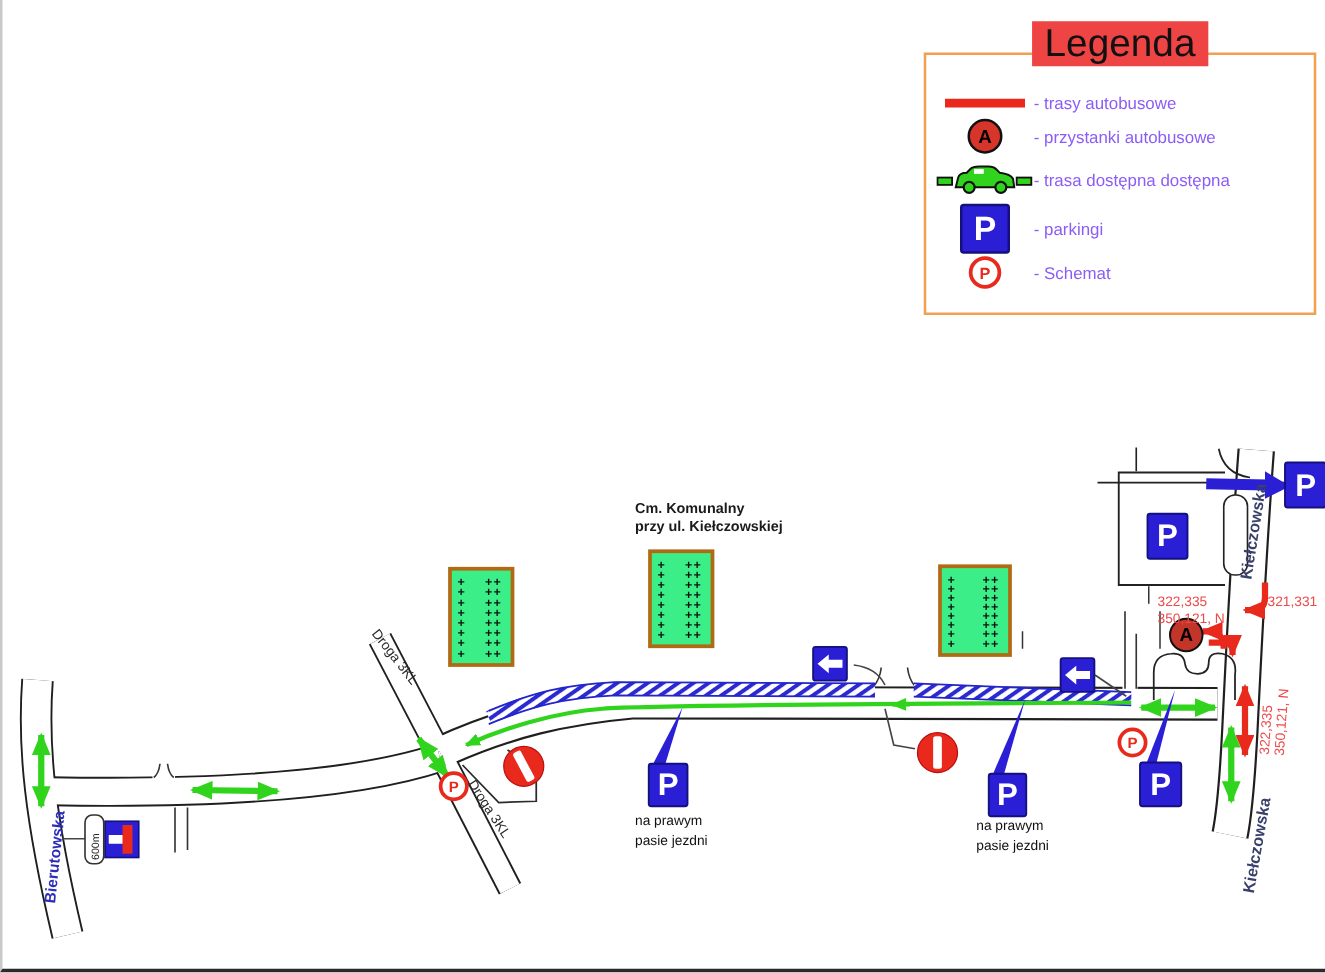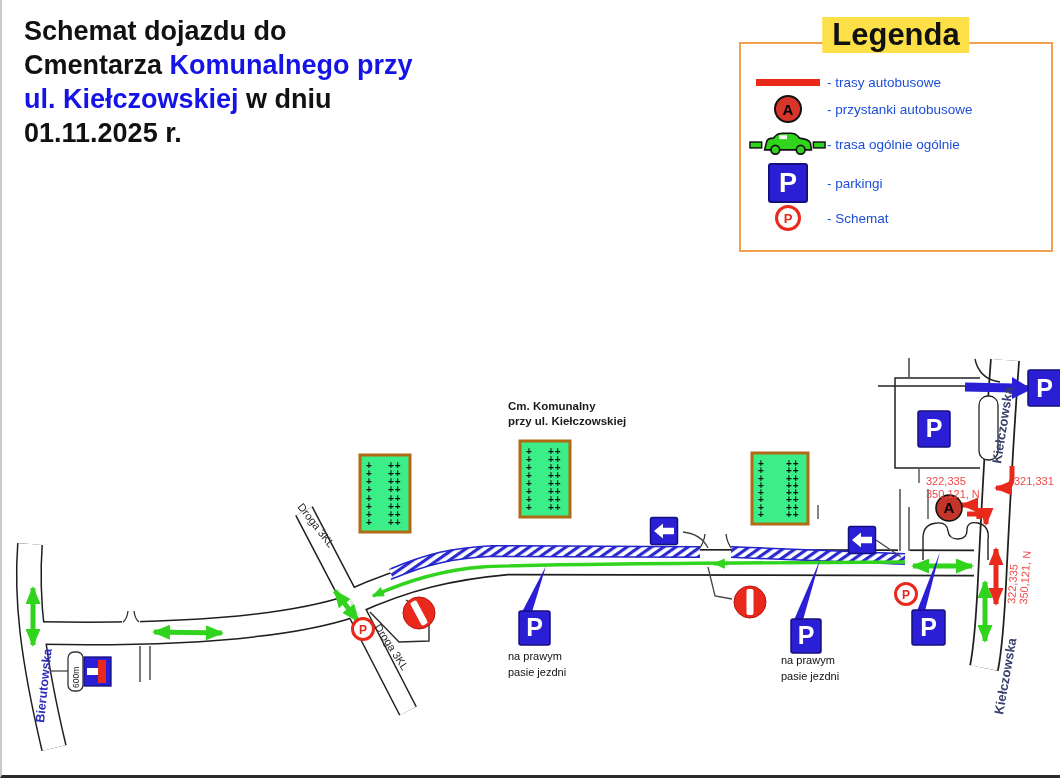--- a/index.html
+++ b/index.html
@@ -7,24 +7,24 @@
         box-sizing:border-box;border-left:2px solid #c9c9c9;border-bottom:3px solid #2a2a2a;
         font-family:"Liberation Sans",sans-serif;}
   
   .title{position:absolute;left:22px;top:14px;width:398px;font-weight:bold;
          font-size:27px;line-height:34px;color:#111;white-space:pre-wrap;}
   .title .blue{color:#1414e6;}
   
   .legend{position:absolute;left:737px;top:42px;width:310px;height:206px;
           border:2px solid #f0a050;background:#fff;}
   .legend-title{position:absolute;top:-27px;left:50%;transform:translateX(-50%);
-          background:#fde047;padding:0 10px;font-size:31px;font-weight:bold;color:#111;white-space:nowrap;}
+          background:#ef4444;padding:0 10px;font-size:31px;font-weight:normal;color:#111;white-space:nowrap;}
   .lr{position:absolute;left:8px;right:4px;display:flex;align-items:center;}
   .lr .ic{width:78px;display:flex;justify-content:center;align-items:center;flex:0 0 78px;}
-  .lr .lab{font-size:13.5px;color:#1d4ed8;}
+  .lr .lab{font-size:13.5px;color:#8b5cf6;}
   .lr1{top:26px;height:24px}.lr2{top:52px;height:26px}.lr3{top:86px;height:28px}
   .lr4{top:120px;height:38px}.lr5{top:162px;height:24px}
   .icon-busline{width:64px;height:7px;background:#e8291c;}
   .icon-busstop{width:24px;height:24px;border-radius:50%;background:#d8352a;border:2px solid #111;
           color:#000;font-weight:bold;font-size:15px;display:flex;align-items:center;justify-content:center;}
   .icon-parking{width:36px;height:36px;background:#2a1fd4;border:2px solid #14107e;border-radius:3px;
           color:#fff;font-weight:bold;font-size:27px;display:flex;align-items:center;justify-content:center;}
   .icon-police{width:20px;height:20px;border-radius:50%;background:#fff;border:3px solid #e8291c;
           color:#e8291c;font-weight:bold;font-size:13px;display:flex;align-items:center;justify-content:center;}
   
@@ -39,21 +39,20 @@
   .sign-p-text{fill:#fff;font-size:25px;font-weight:bold;text-anchor:middle;}
   .police-text{fill:#e8291c;font-size:12px;font-weight:bold;text-anchor:middle;}
   .busstop-text{fill:#000;font-size:15px;font-weight:bold;text-anchor:middle;}
   .tag-text{fill:#222;font-size:8.5px;}
 </style>
 </head>
 <body>
 
 <div class="page">
 
-  <div class="title"><span>Schemat dojazdu do Cmentarza </span><span class="blue">Komunalnego przy ul. Kiełczowskiej</span><span> w dniu  01.11.2025 r.</span></div>
 
   <div class="legend">
     <div class="legend-title">Legenda</div>
     <div class="lr lr1">
       <span class="ic">
           <span class="icon-busline"></span>
         </span>
       <span class="lab">- trasy autobusowe</span>
     </div>
     <div class="lr lr2">
@@ -66,21 +65,21 @@
       <span class="ic">
         <svg width="80" height="26" viewBox="0 0 80 26">
           <rect x="1" y="11" width="12" height="6" fill="#31d41c" stroke="#111" stroke-width="1.5"></rect>
           <rect x="66" y="11" width="12" height="6" fill="#31d41c" stroke="#111" stroke-width="1.5"></rect>
           <path d="M16,19 L18,11 Q19,7 25,7 L28,4 Q30,2 35,2 L43,2 Q47,2 49,4 L52,7 Q61,8 63,12 L64,19 Z" fill="#31d41c" stroke="#111" stroke-width="1.6"></path>
           <rect x="31" y="4" width="8" height="4" fill="#fff"></rect>
           <circle cx="27" cy="19" r="4.5" fill="#31d41c" stroke="#111" stroke-width="1.8"></circle>
           <circle cx="53" cy="19" r="4.5" fill="#31d41c" stroke="#111" stroke-width="1.8"></circle>
         </svg>
       </span>
-      <span class="lab">- trasa ogólnie ogólnie</span>
+      <span class="lab">- trasa dostępna dostępna</span>
     </div>
     <div class="lr lr4">
       <span class="ic">
           <span class="icon-parking">P</span>
         </span>
       <span class="lab">- parkingi</span>
     </div>
     <div class="lr lr5">
       <span class="ic">
           <span class="icon-police">P</span>

